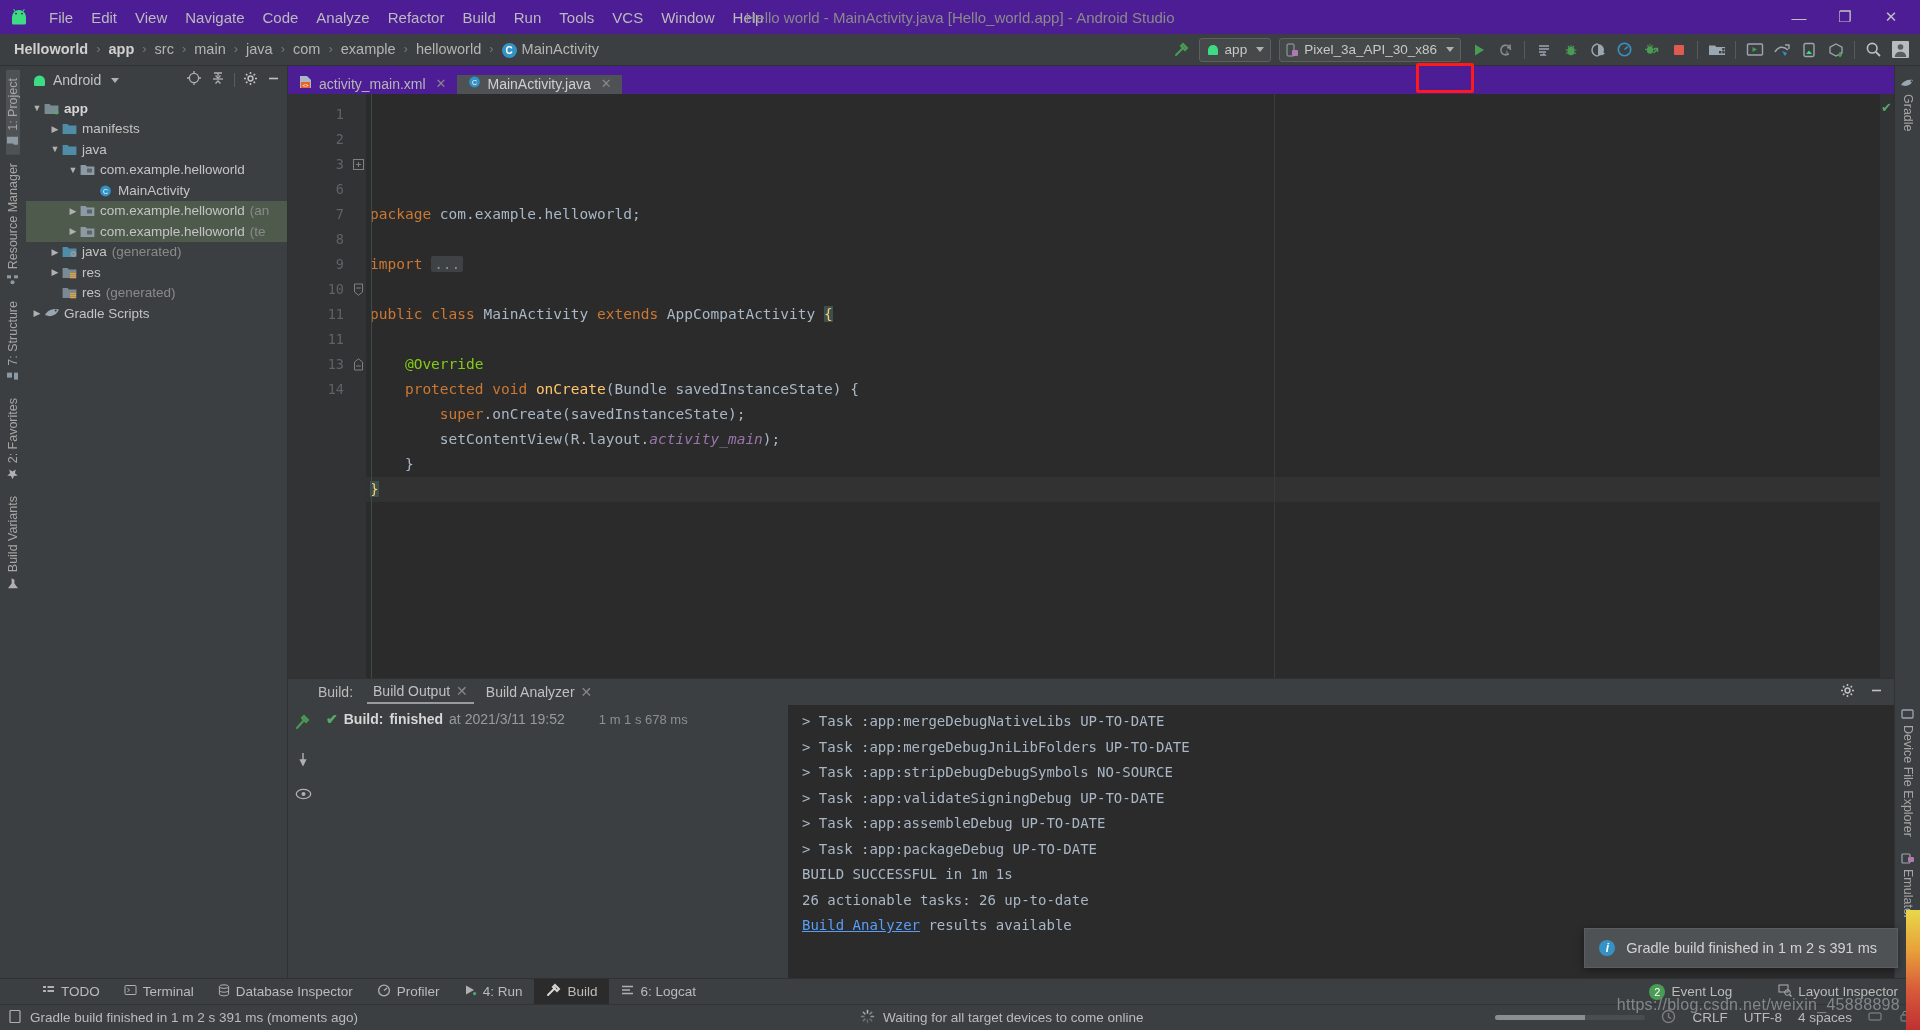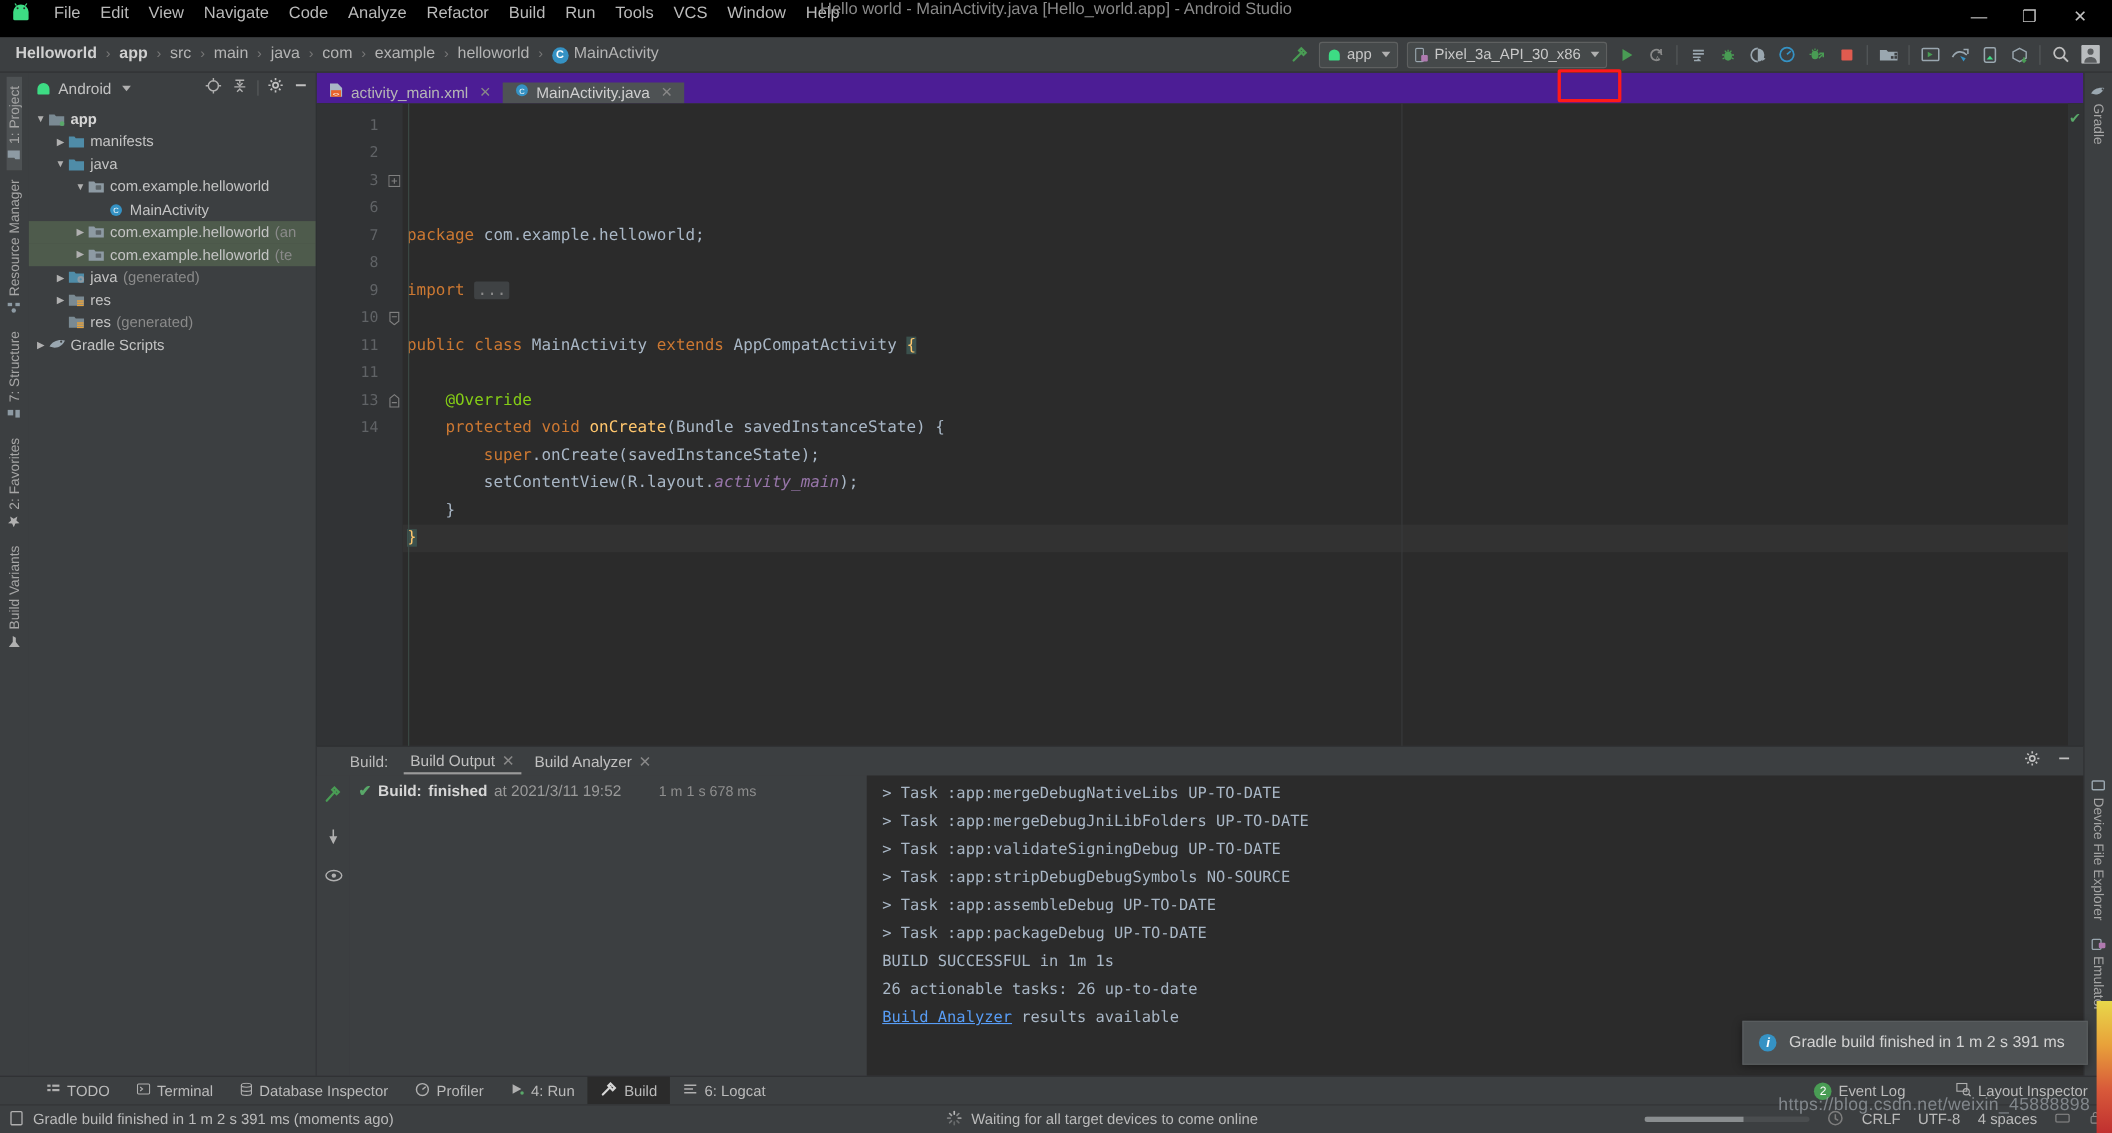--- a/index.html
+++ b/index.html
@@ -7,21 +7,21 @@
     width: 1920px; height: 1030px;
     background: #3c3f41;
     font-family: "Liberation Sans", sans-serif;
     color: #bbbbbb;
     overflow: hidden;
   }
   #app { position: relative; width: 1920px; height: 1030px; display: flex; flex-direction: column; }
 
   
   .menubar {
-    height: 34px; background: #000000; display: flex; align-items: flex-start;
+    height: 34px; background: #4c1d95; display: flex; align-items: center;
     padding-left: 8px; position: relative; flex: none;
   }
   .droid-logo { width: 22px; height: 22px; margin-right: 10px; position: relative; }
   .menu-item {
     font-size: 15px; color: #bbbbbb; padding: 3px 9px; cursor: default; white-space: nowrap;
   }
   .win-title {
     position: absolute; left: 0; right: 0; text-align: center; font-size: 15px;
     color: #8a8a8a; pointer-events: none;
   }
@@ -663,22 +663,22 @@
               <span style="font-weight:bold;color:#d6d6d6">Build:</span>
               <span style="font-weight:bold;color:#d6d6d6">finished</span>
               <span style="color:#9a9a9a">at 2021/3/11 19:52</span>
               <span style="color:#8e8e8e;margin-left:28px;font-size:13px">1 m 1 s 678 ms</span>
             </div>
           </div>
 
           <div class="bp-console" id="bp-console">
               <div>&gt; Task :app:mergeDebugNativeLibs UP-TO-DATE</div>
               <div>&gt; Task :app:mergeDebugJniLibFolders UP-TO-DATE</div>
+              <div>&gt; Task :app:stripDebugDebugSymbols NO-SOURCE</div>
               <div>&gt; Task :app:validateSigningDebug UP-TO-DATE</div>
-              <div>&gt; Task :app:stripDebugDebugSymbols NO-SOURCE</div>
               <div>&gt; Task :app:assembleDebug UP-TO-DATE</div>
               <div>&gt; Task :app:packageDebug UP-TO-DATE</div>
               <div></div>
               <div>BUILD SUCCESSFUL in 1m 1s</div>
               <div>26 actionable tasks: 26 up-to-date</div>
               <div></div>
               <div><span class="console-link">Build Analyzer</span><span> results available</span></div>
             </div>
         </div>
       </div>

